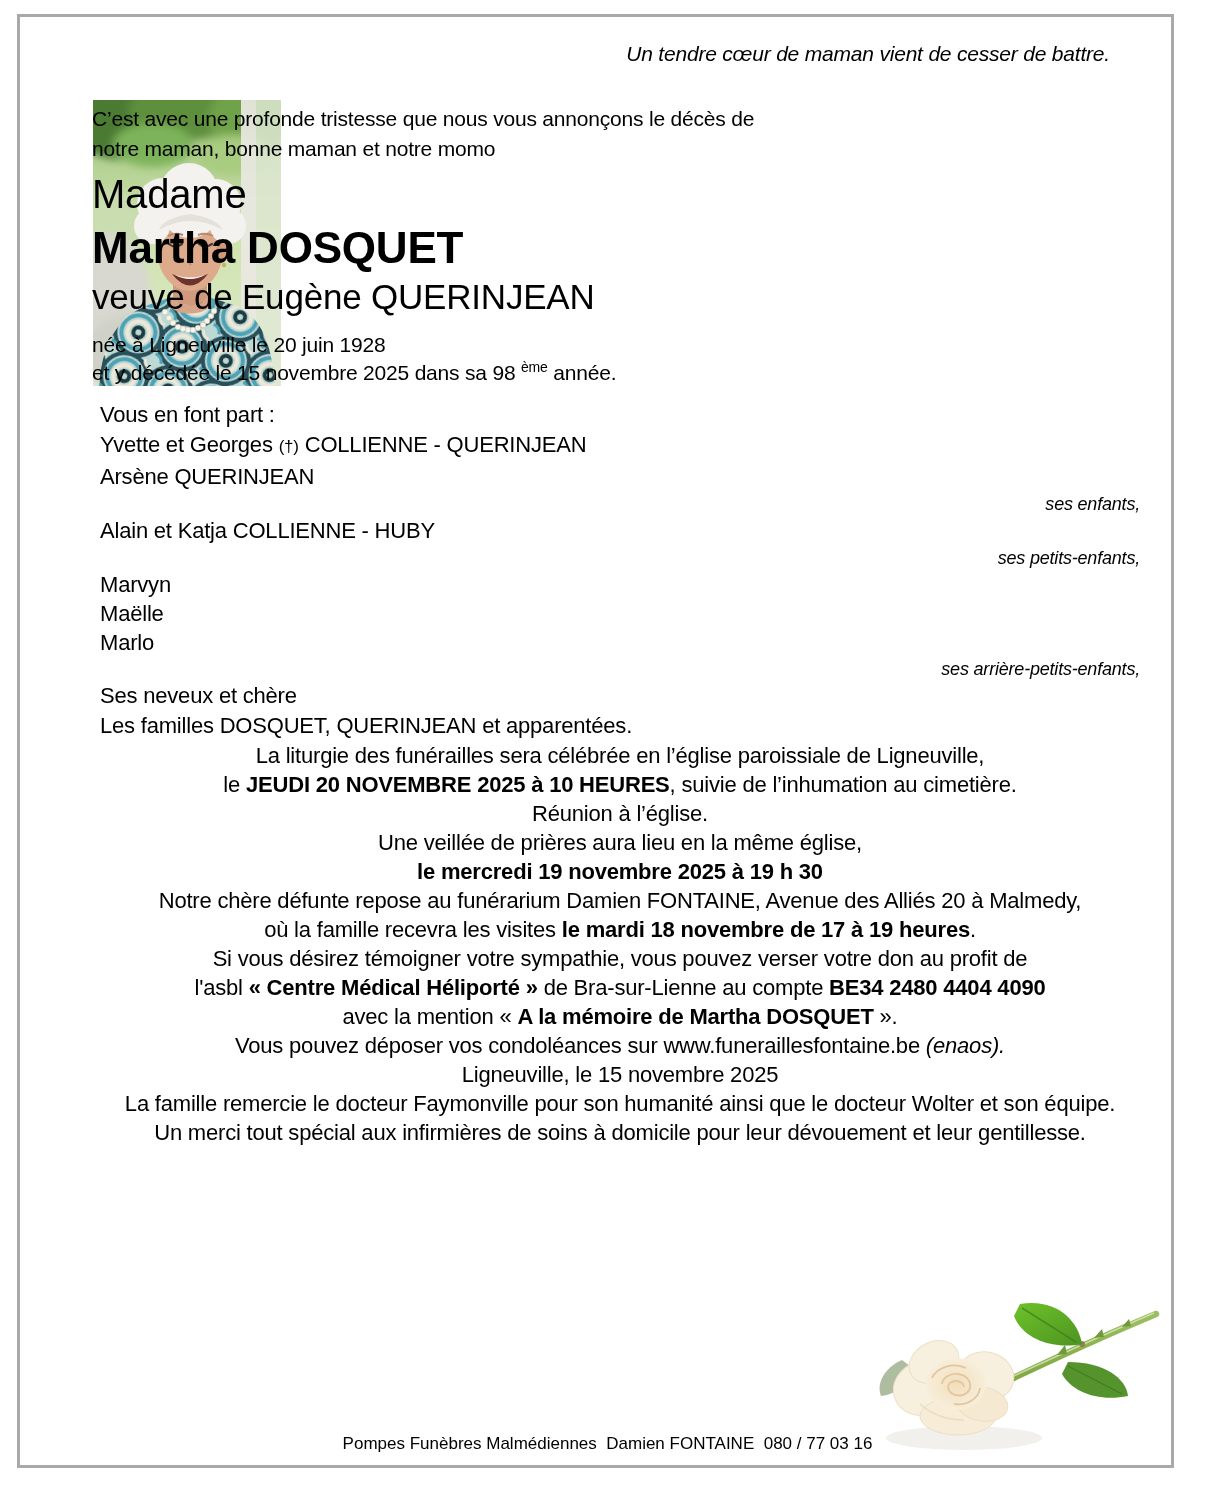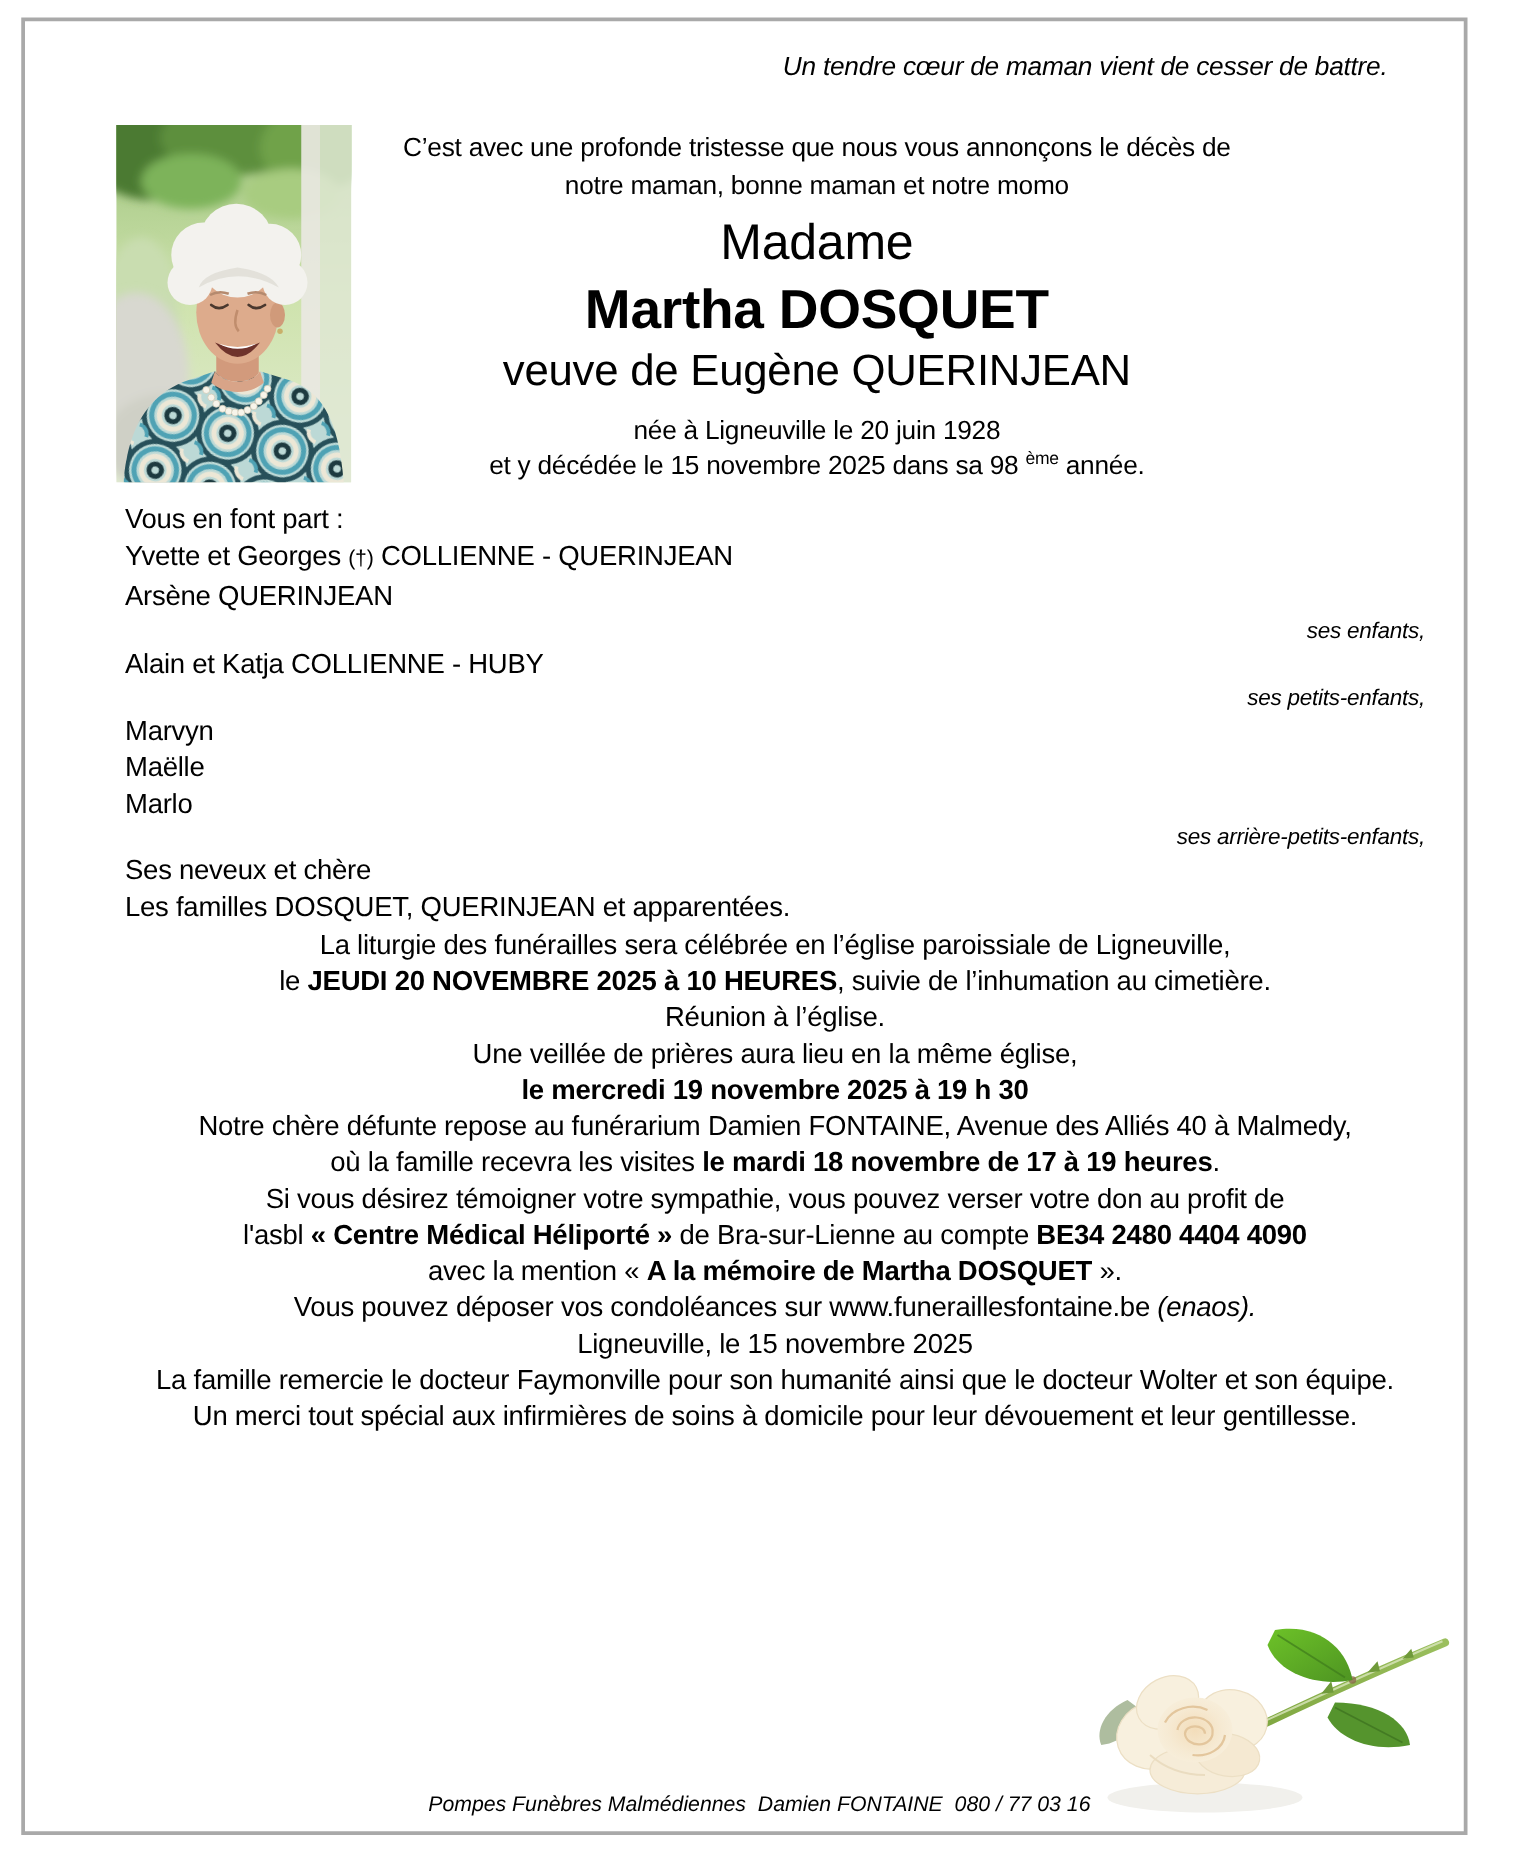--- a/index.html
+++ b/index.html
@@ -27,21 +27,21 @@
     letter-spacing: -0.2px;
   }
   .portrait {
     position: absolute;
     left: 93px; top: 100px;
     width: 188px; height: 286px;
   }
   .header-block {
     position: absolute;
     left: 92px; right: 0; top: 104px;
-    text-align: center;
+    text-align: left;
     letter-spacing: -0.2px;
   }
   .header-block .intro { font-size: 21px; line-height: 30px; }
   .title-madame { font-size: 40px; line-height: 52px; margin-top: 4px; }
   .deceased-name { font-size: 44px; line-height: 56px; font-weight: bold; }
   .widow-line { font-size: 35px; line-height: 42px; }
   .birth-line { font-size: 21px; line-height: 28px; margin-top: 13px; }
   .death-line { font-size: 21px; line-height: 28px; }
   .death-line sup { font-size: 14px; vertical-align: super; line-height: 0; }
 
@@ -80,21 +80,20 @@
 
   .rose {
     position: absolute;
     left: 872px; top: 1292px;
     width: 306px; height: 166px;
   }
   .footer-line {
     position: absolute;
     left: 0; right: 0; top: 1434px;
     text-align: center;
-    font-style: italic;
     font-size: 17px;
     white-space: pre;
   }
 </style>
 </head>
 <body>
 
 <div class="sheet">
 
   <div class="frame"></div>
@@ -220,21 +219,21 @@
     </p>
 
     <p class="centered lh29 mt14">Réunion à l’église.</p>
 
     <p class="centered lh29 mt13">
       <span>Une veillée de prières aura lieu en la même église,</span><br>
       <b>le mercredi 19 novembre 2025 à 19 h 30</b>
     </p>
 
     <p class="centered lh29 mt10">
-      <span>Notre chère défunte repose au funérarium Damien FONTAINE, Avenue des Alliés 40 à Malmedy,</span><br>
+      <span>Notre chère défunte repose au funérarium Damien FONTAINE, Avenue des Alliés 20 à Malmedy,</span><br>
       <span>où la famille recevra les visites </span><b>le mardi 18 novembre de 17 à 19 heures</b><span>.</span>
     </p>
 
     <p class="centered lh29 mt27">
       <span>Si vous désirez témoigner votre sympathie, vous pouvez verser votre don au profit de</span><br>
       <span>l'asbl </span><b>« Centre Médical Héliporté »</b><span> de Bra-sur-Lienne au compte </span><b>BE34 2480 4404 4090</b><br>
       <span>avec la mention « </span><b>A la mémoire de Martha DOSQUET</b><span> ».</span>
     </p>
 
     <p class="centered lh29 mt13">

